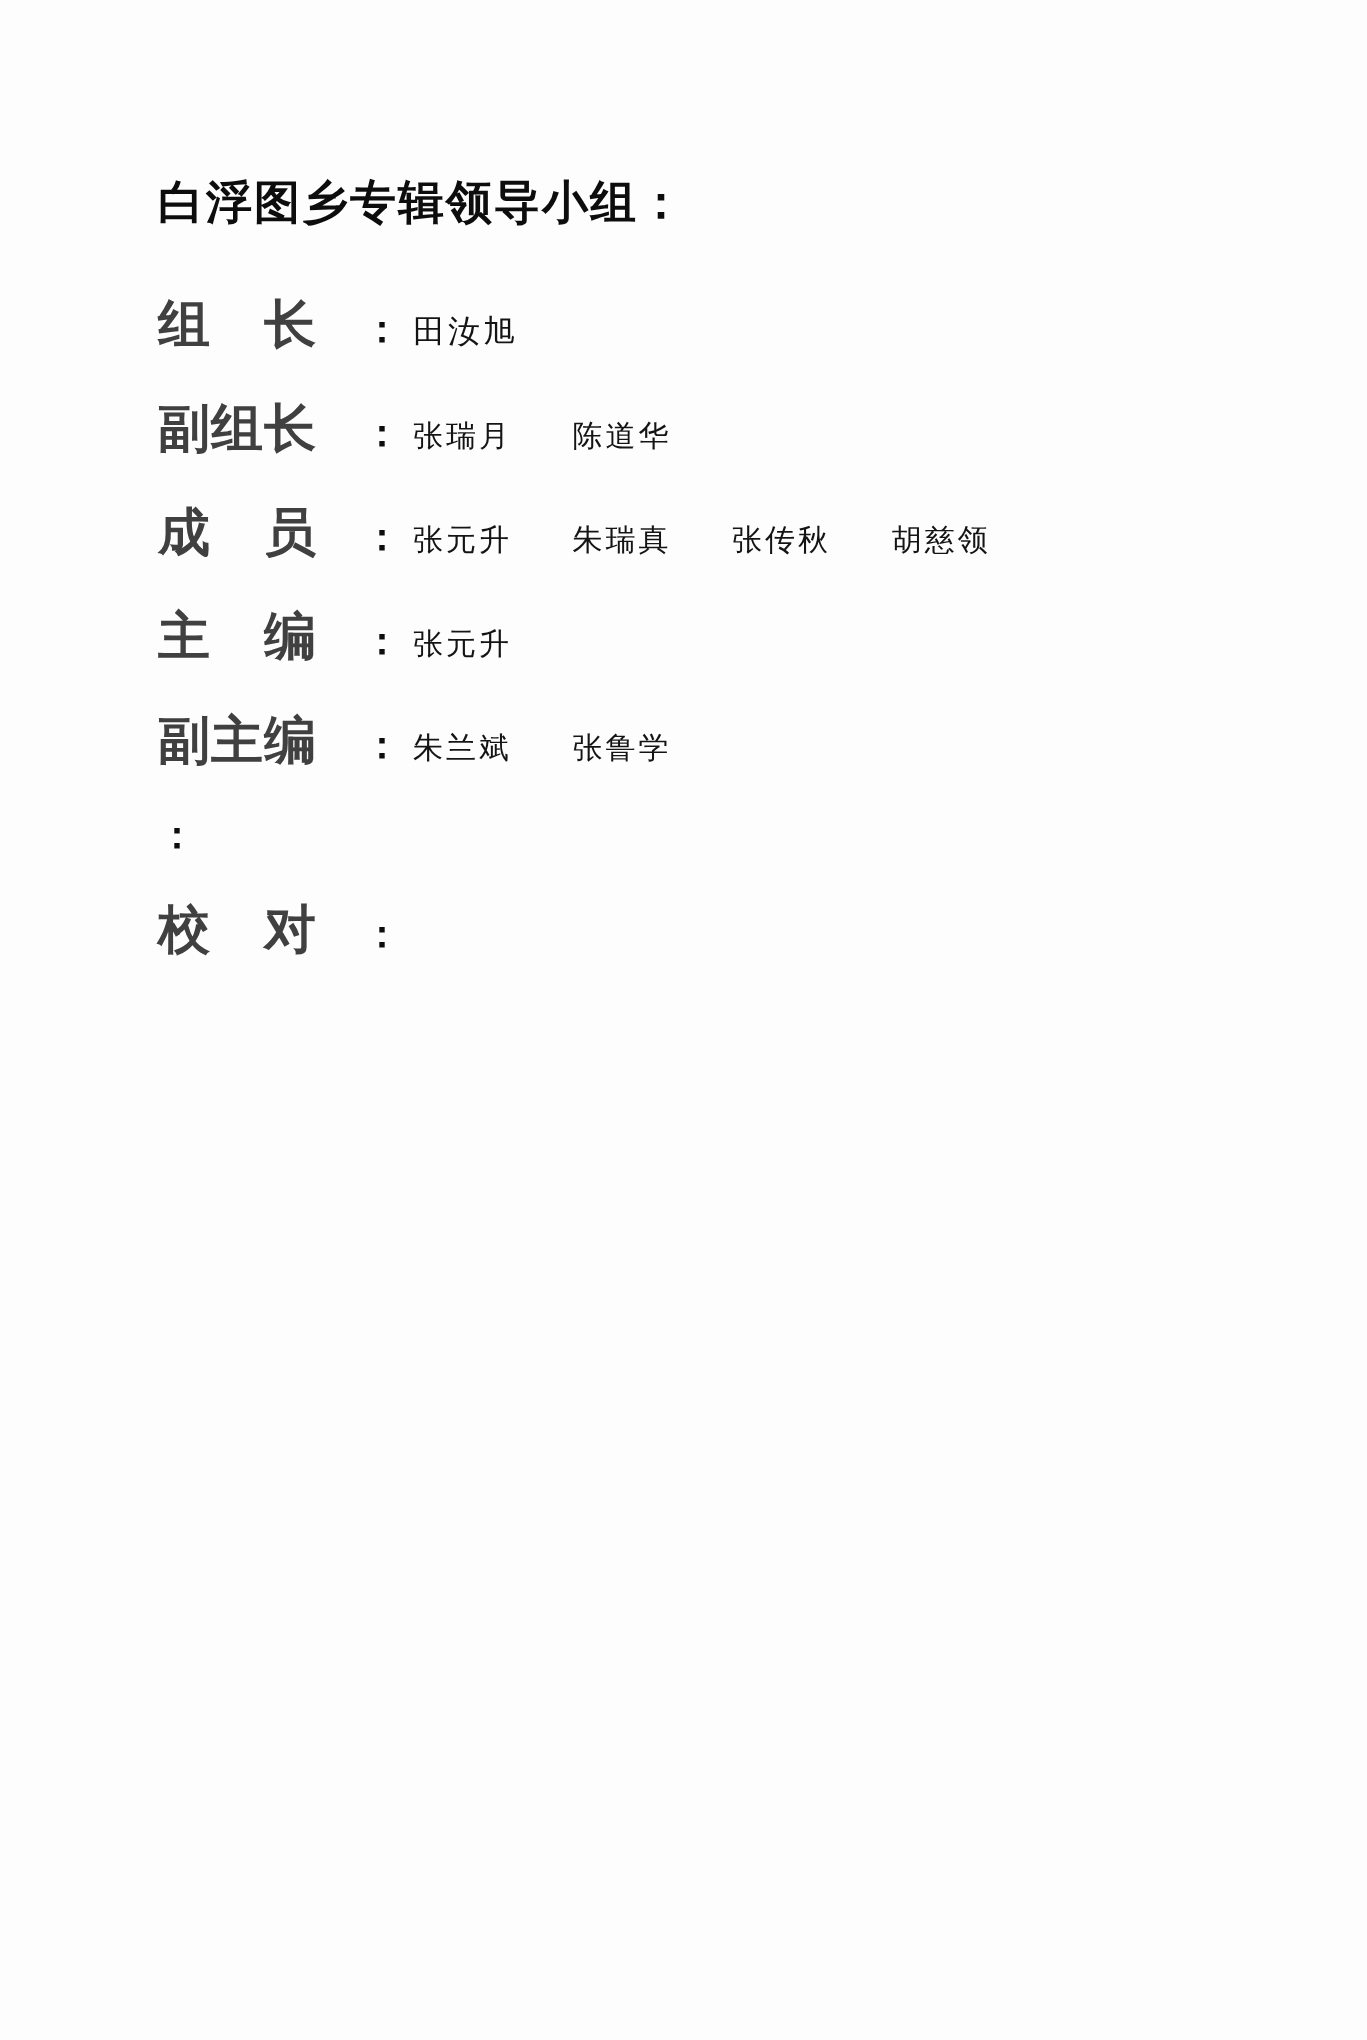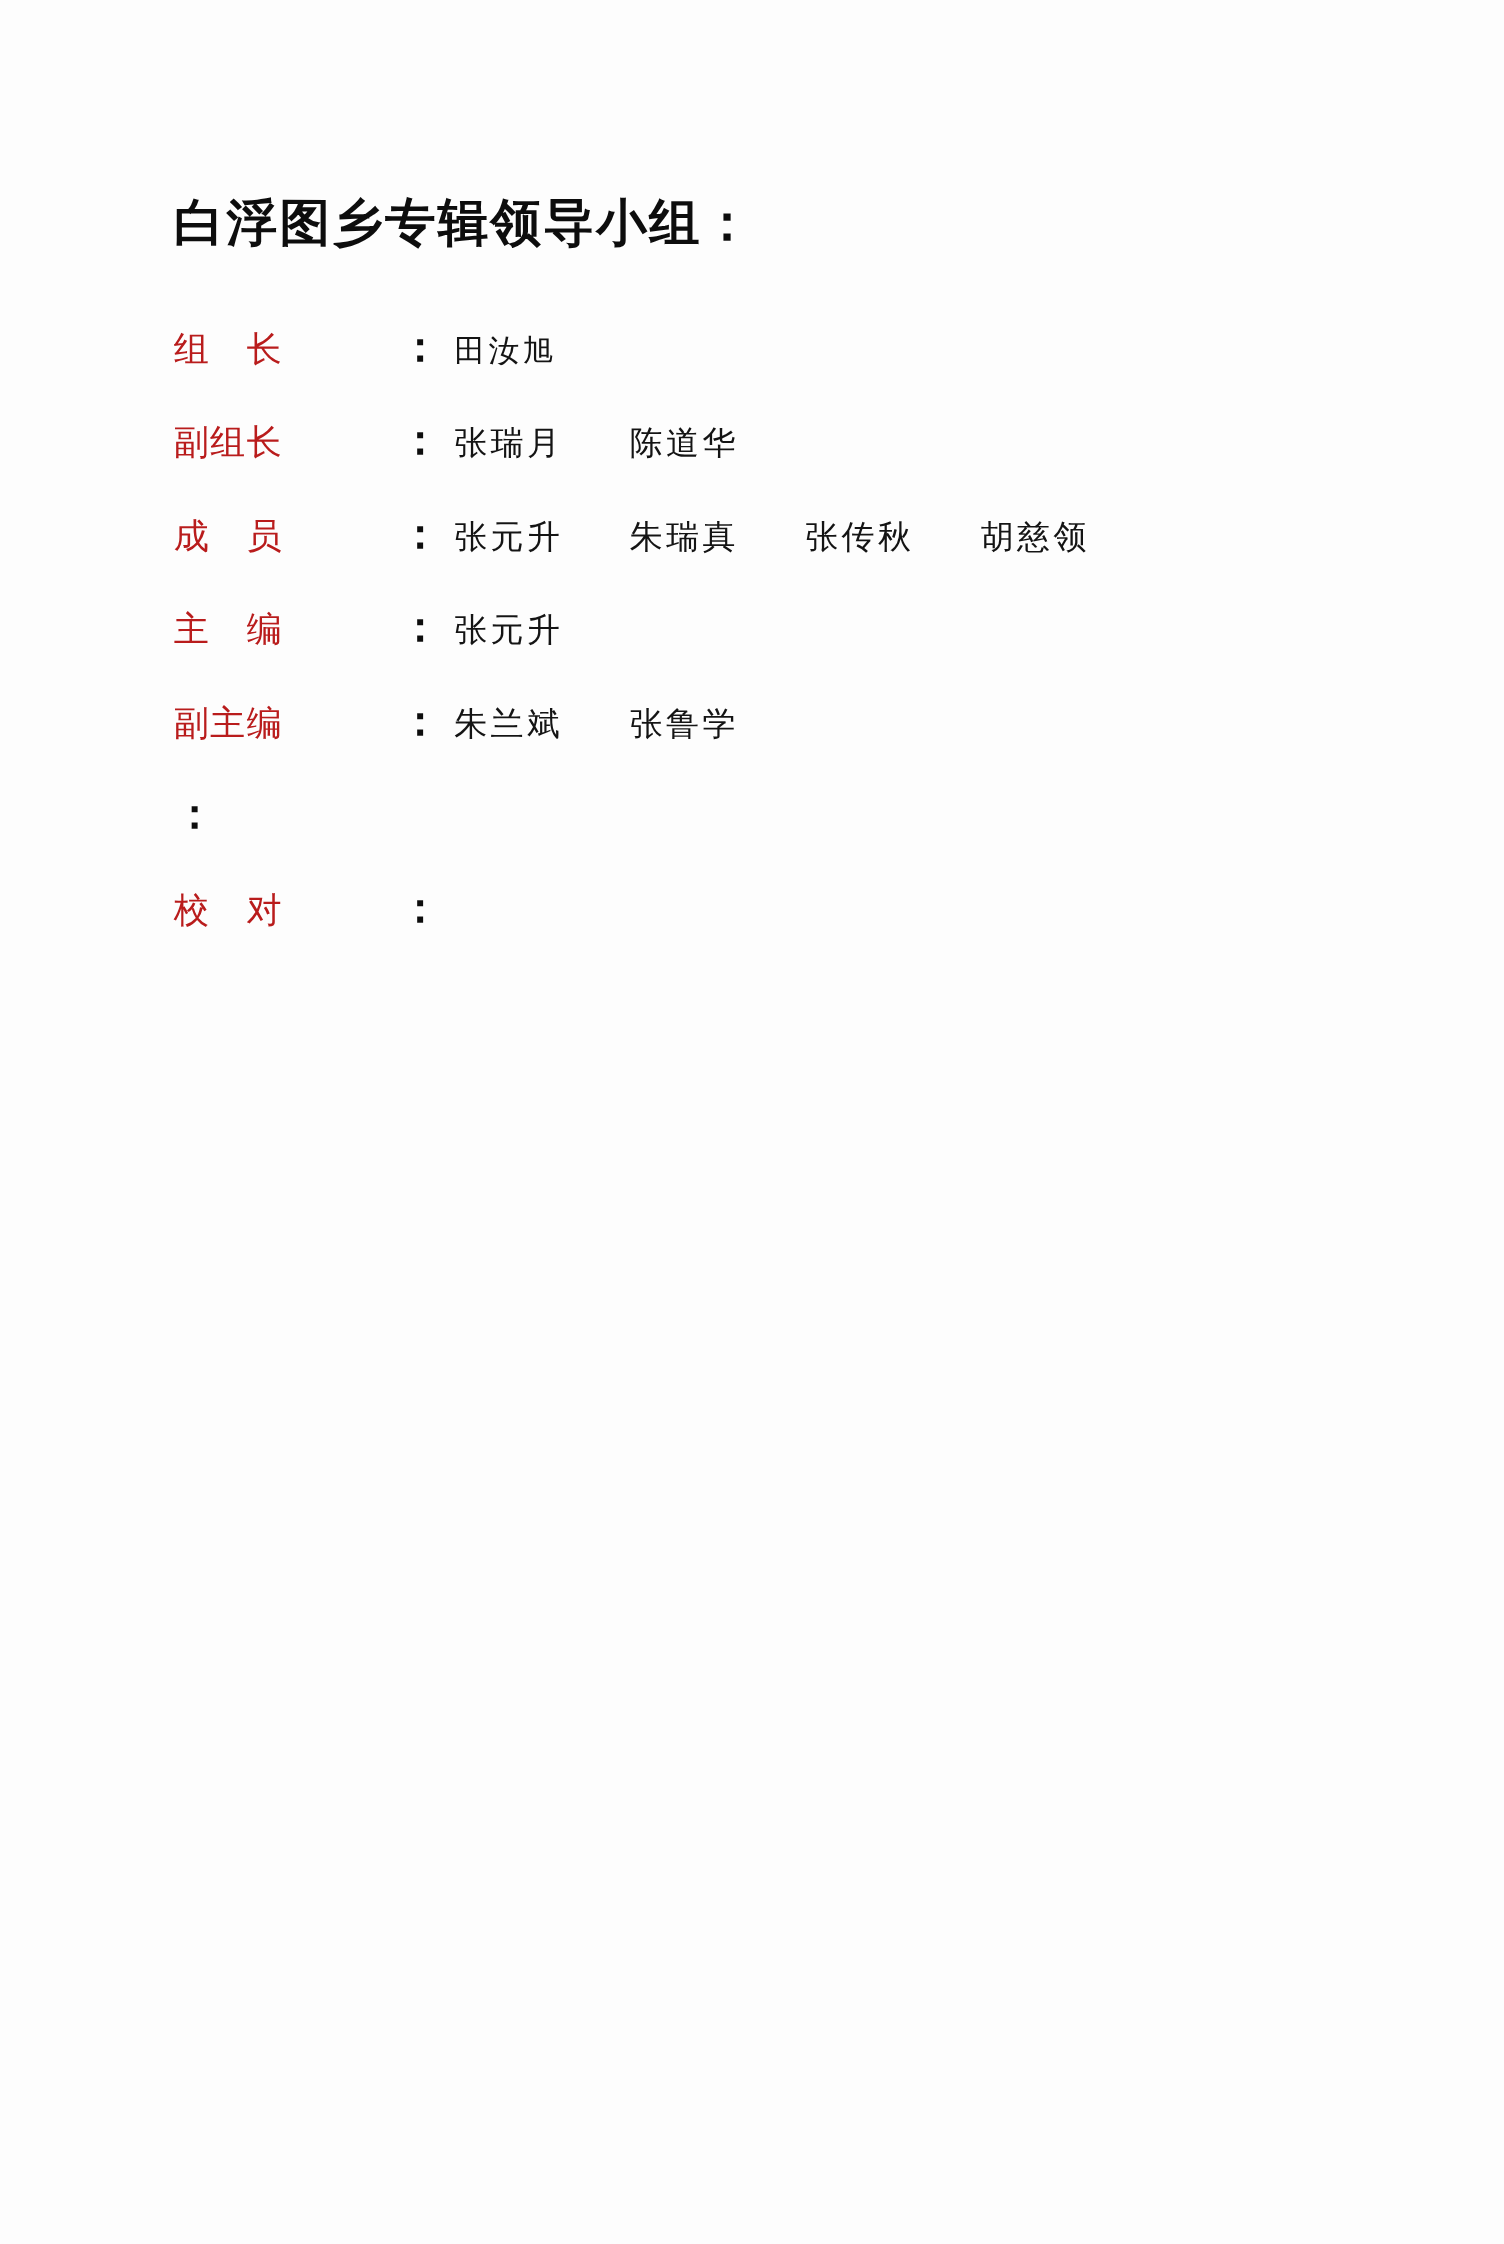--- a/index.html
+++ b/index.html
@@ -37,23 +37,23 @@
   .roster {
     margin-top: 60px;
   }
   .roster-row {
     display: flex;
     align-items: baseline;
     margin-bottom: 34px;
     white-space: nowrap;
   }
   .role {
-    font-size: 32px;
-    font-weight: normal;
-    color: #b91c1c;
+    font-size: 52px;
+    font-weight: bold;
+    color: #404040;
     width: 205px;
     flex: 0 0 205px;
     letter-spacing: 1px;
   }
   .colon {
     font-size: 38px;
     font-weight: bold;
     color: #0d0d0d;
     flex: 0 0 auto;
     margin-right: 12px;
@@ -64,21 +64,21 @@
     letter-spacing: 3px;
   }
   .names .name {
     display: inline-block;
     margin-right: 48px;
   }
   .names .name:last-child {
     margin-right: 0;
   }
   .row-leader .names {
-    font-size: 28px;
+    font-size: 32px;
   }
 </style>
 </head>
 <body>
 
 <div class="page">
   <div class="content">
 
     <div class="doc-title">白浮图乡专辑领导小组：</div>
 

